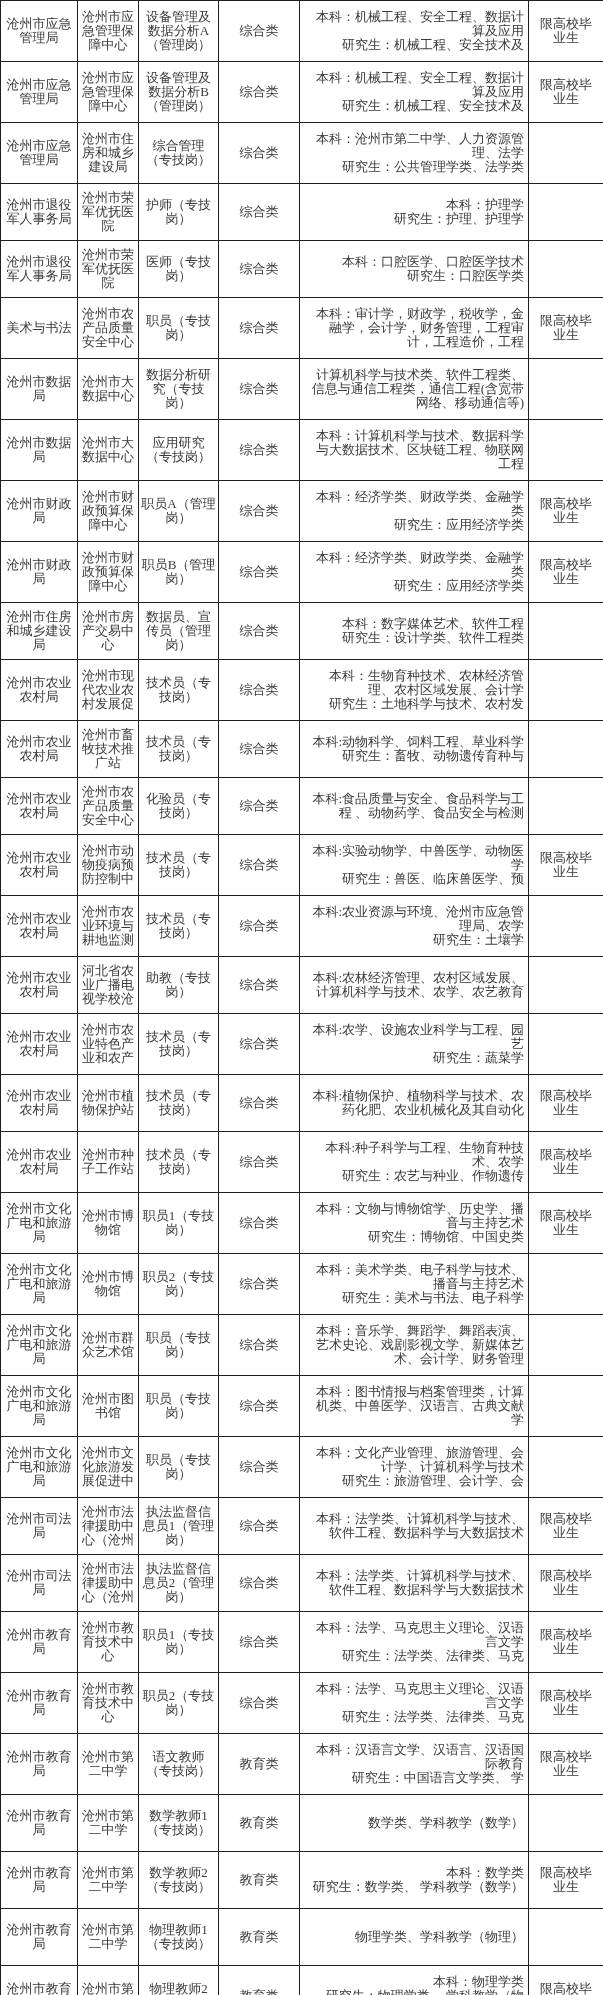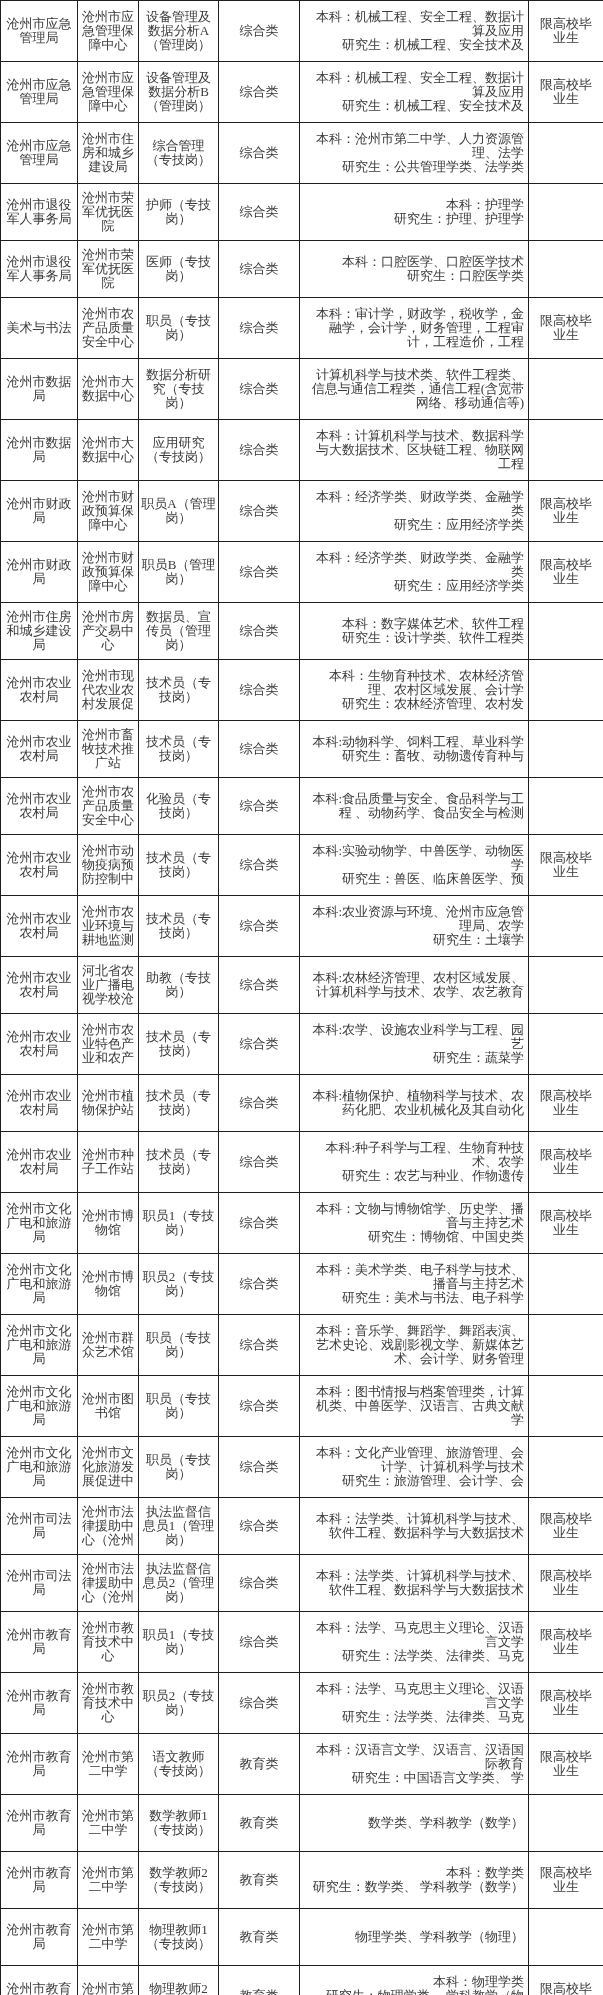--- a/index.html
+++ b/index.html
@@ -178,21 +178,21 @@
     </td>
     <td class="c6"></td>
   </tr>
         <tr>
     <td class="c1">沧州市农业农村局</td>
     <td class="c2">沧州市现代农业农村发展促</td>
     <td class="c3">技术员（专技岗）</td>
     <td class="c4">综合类</td>
     <td class="c5">
       <div>本科：生物育种技术、农林经济管理、农村区域发展、会计学</div>
-      <div>研究生：农林经济管理、农村发</div>
+      <div>研究生：土地科学与技术、农村发</div>
     </td>
     <td class="c6"></td>
   </tr>
         <tr>
     <td class="c1">沧州市农业农村局</td>
     <td class="c2">沧州市畜牧技术推广站</td>
     <td class="c3">技术员（专技岗）</td>
     <td class="c4">综合类</td>
     <td class="c5">
       <div>本科:动物科学、饲料工程、草业科学</div>

